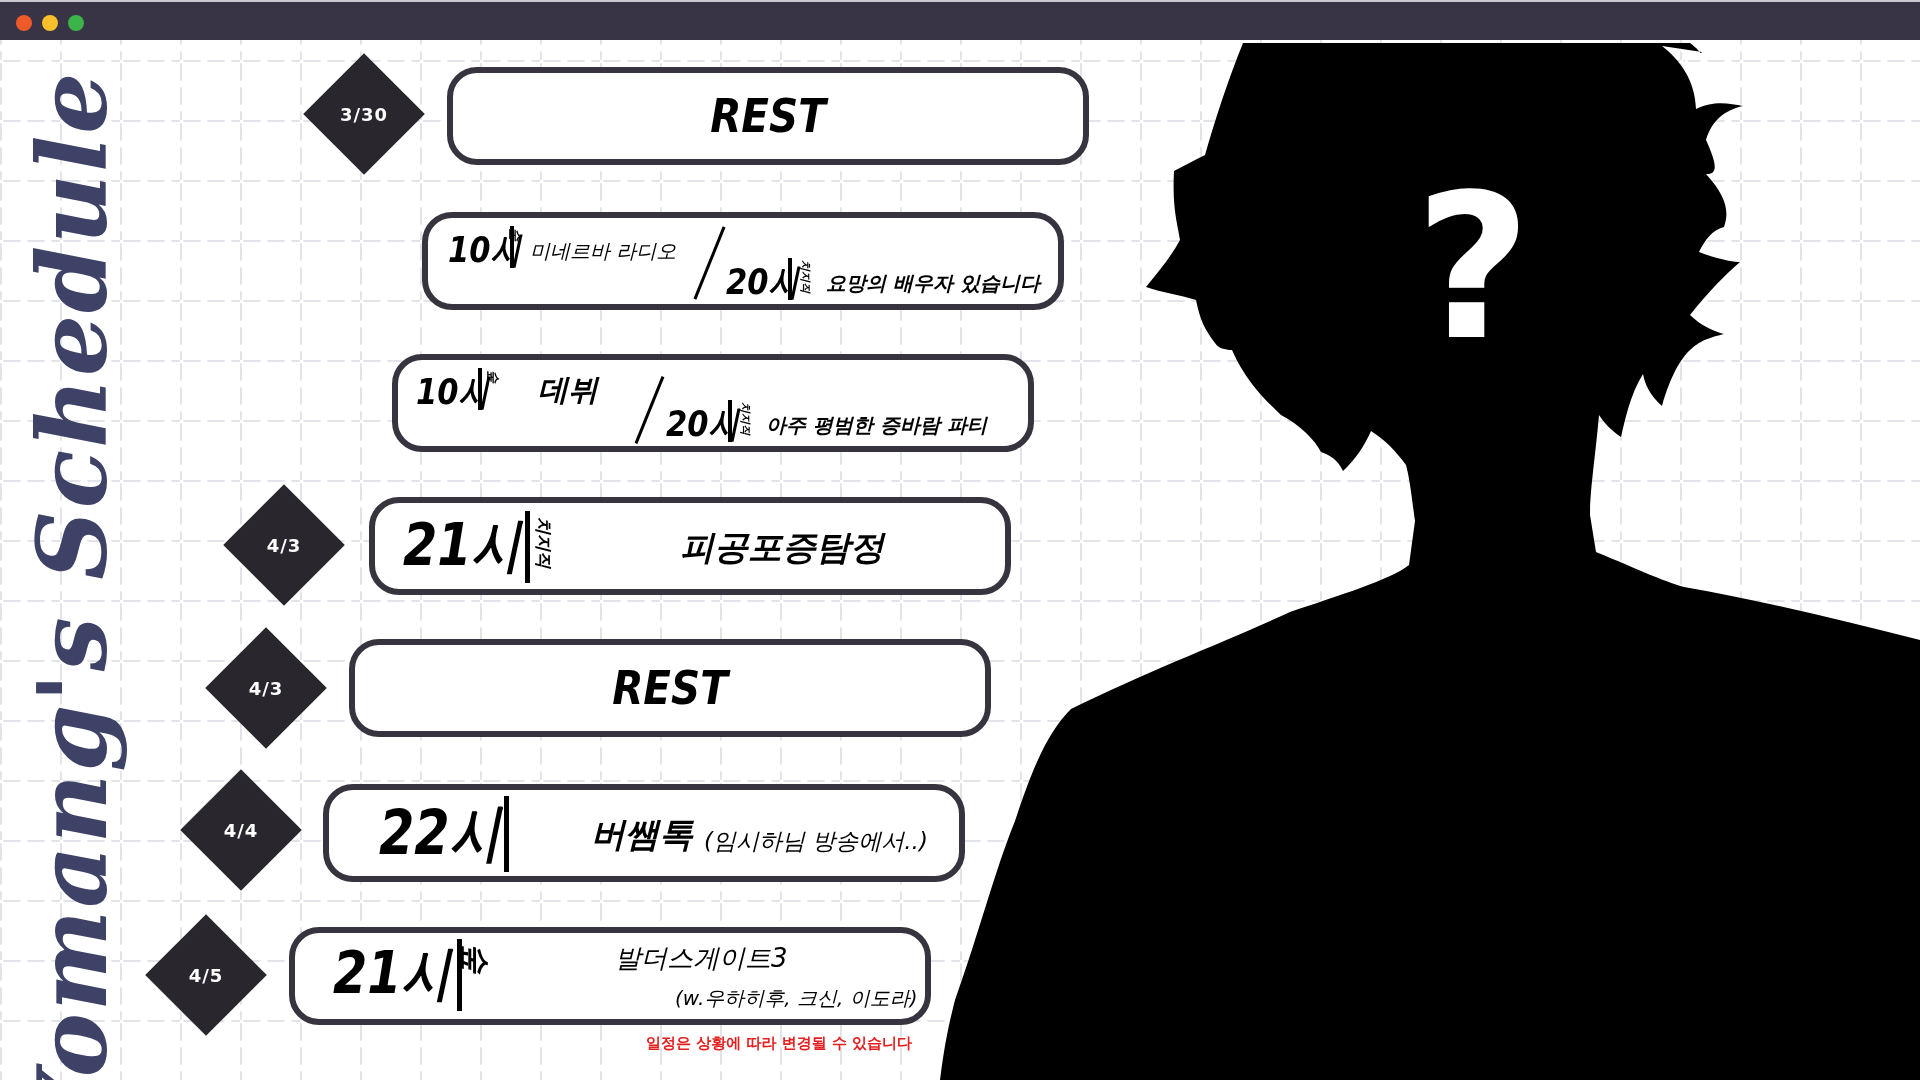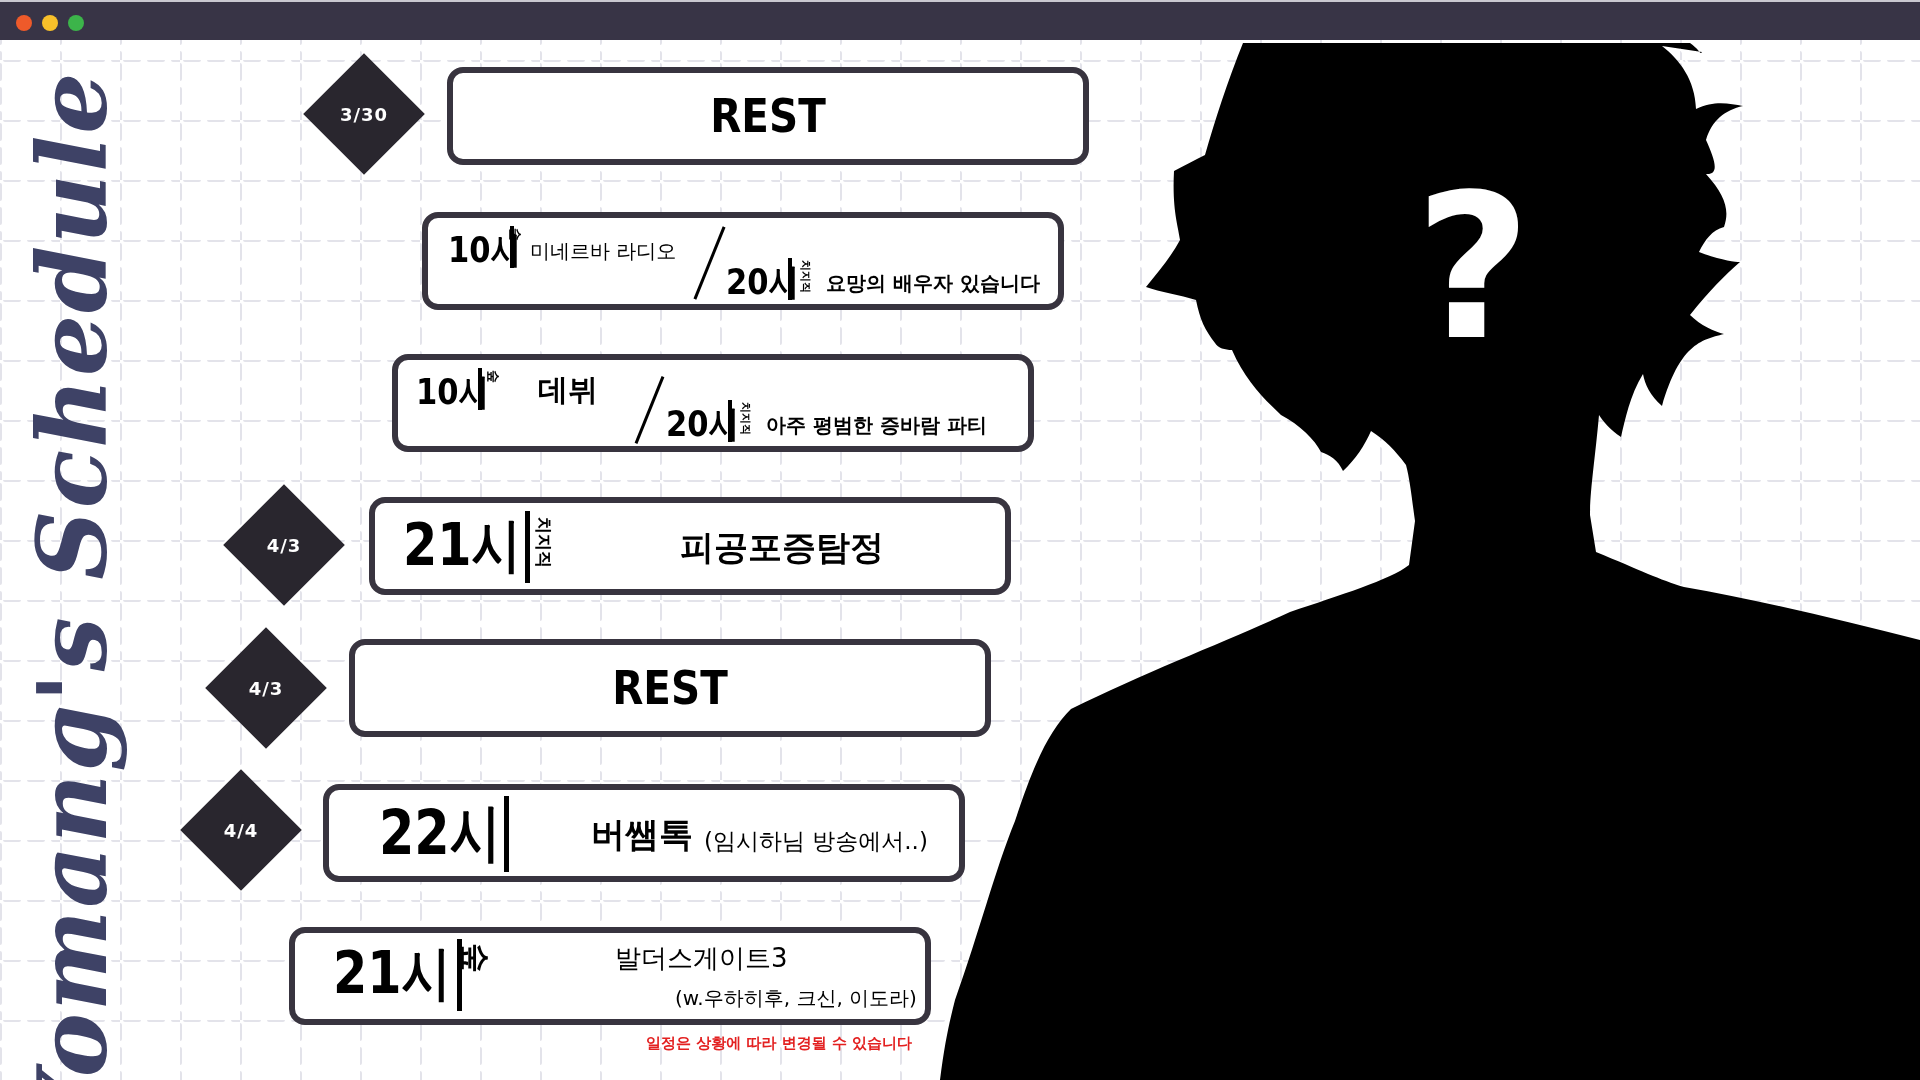--- a/index.html
+++ b/index.html
@@ -13,21 +13,21 @@
       linear-gradient(transparent, transparent);
   }
   .grid { position:absolute; left:0; top:0; width:1920px; height:1040px; }
   .brand { position:absolute; left:22px; top:70px; width:100px; height:990px; }
   .brand span { position:absolute; left:50%; top:50%; transform:translate(-50%,-50%) rotate(-90deg); white-space:nowrap;
     font-family:"DejaVu Serif", serif; font-weight:bold; font-size:96px; color:#3e4266; letter-spacing:2px; font-style:italic; }
   .diamond { position:absolute; width:122px; height:122px; }
   .diamond .shape { position:absolute; left:18px; top:18px; width:86px; height:86px; background:#29262e; transform:rotate(45deg); }
   .diamond .lbl { position:absolute; left:0; top:0; width:122px; height:122px; display:flex; align-items:center; justify-content:center;
     color:#fff; font-family:"DejaVu Sans", sans-serif; font-weight:bold; font-size:18px; letter-spacing:1px; }
-  .box { position:absolute; width:630px; height:86px; border:6px solid #38343f; border-radius:16px; background:#fff; box-sizing:content-box; }
+  .box { position:absolute; width:630px; height:86px; border:6px solid #38343f; border-radius:30px; background:#fff; box-sizing:content-box;font-style:italic; }
   .t { position:absolute; color:#000; font-family:"DejaVu Sans", sans-serif; white-space:nowrap; }
   .rest { left:0; right:0; top:0; bottom:0; display:flex; align-items:center; justify-content:center; font-weight:bold; font-size:46px; transform:scaleX(0.88); }
   .rot { position:absolute; white-space:nowrap; font-weight:bold; transform-origin:left top; transform:rotate(90deg); }
   .slash { position:absolute; width:4px; background:#000; transform-origin:center; }
   .footer { position:absolute; left:646px; top:994px; color:#e32020; font-weight:bold; font-size:15px; white-space:nowrap; }
   .sil { position:absolute; left:0; top:0; }
 </style>
 </head>
 <body>
 
@@ -127,20 +127,24 @@
     <div class="shape"></div>
     <div class="lbl">4/4</div>
   </div>
   <div class="box" style="left:323px;top:744px">
     <div class="t" style="left:50px;top:10px;font-size:62px;font-weight:bold;line-height:66px;transform:scaleX(0.82);transform-origin:left">22시</div>
     <div style="position:absolute;left:175px;top:6px;width:5px;height:76px;background:#000"></div>
     <div class="t" style="left:262px;top:22px;font-size:34px;font-weight:bold">버쌤톡</div>
     <div class="t" style="left:375px;top:36px;font-size:23px">(임시하님 방송에서..)</div>
   </div>
 
+  <div class="diamond" style="left:145px;top:874px">
+    <div class="shape"></div>
+    <div class="lbl">4/5</div>
+  </div>
   <div class="box" style="left:289px;top:887px">
     <div class="t" style="left:38px;top:8px;font-size:58px;font-weight:bold;line-height:64px;transform:scaleX(0.85);transform-origin:left">21시</div>
     <div style="position:absolute;left:162px;top:6px;width:5px;height:72px;background:#000"></div>
     <div class="rot" style="left:200px;top:10px;font-size:30px">숲</div>
     <div class="t" style="left:320px;top:8px;font-size:26px">발더스게이트3</div>
     <div class="t" style="left:380px;top:52px;font-size:20px">(w.우하히후, 크신, 이도라)</div>
   </div>
 
   <div class="footer">일정은 상황에 따라 변경될 수 있습니다</div>
 </div>

